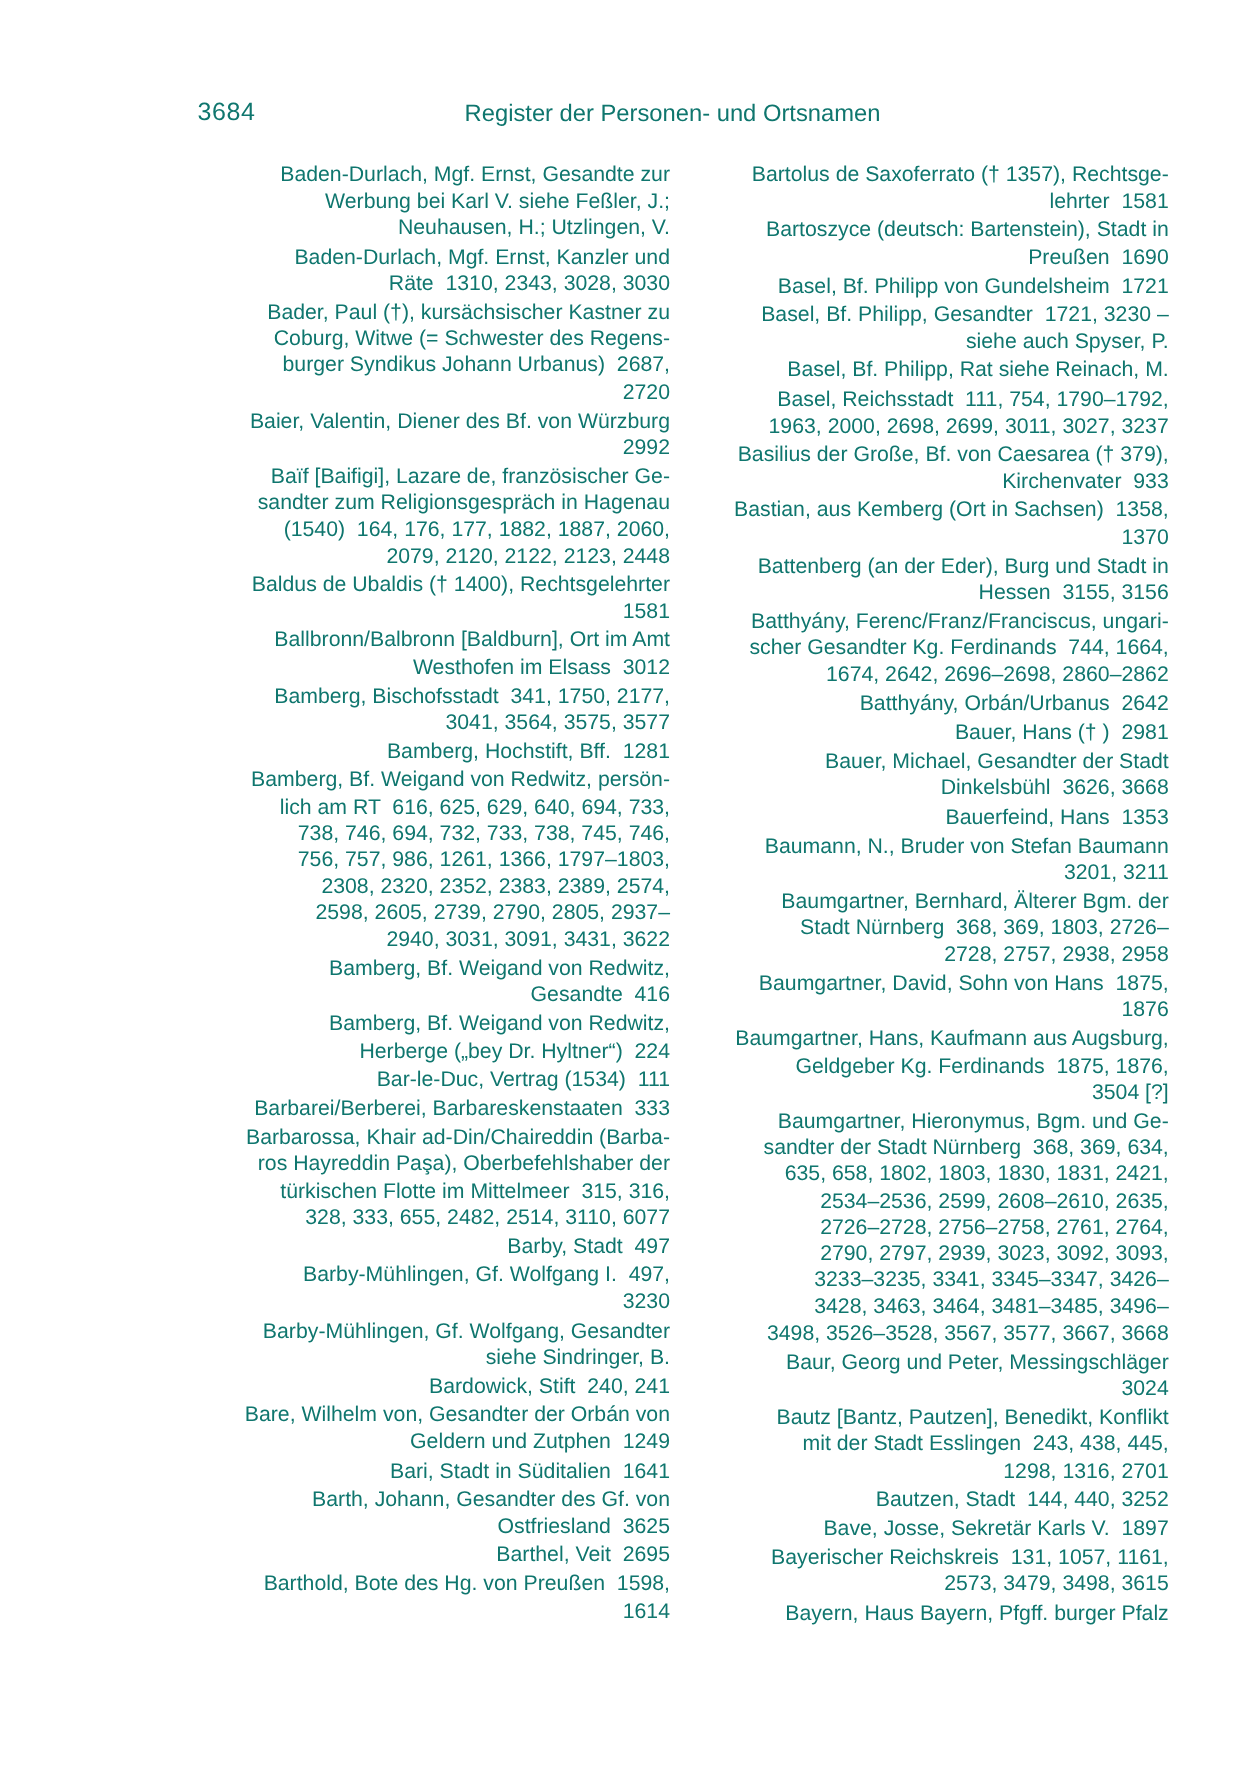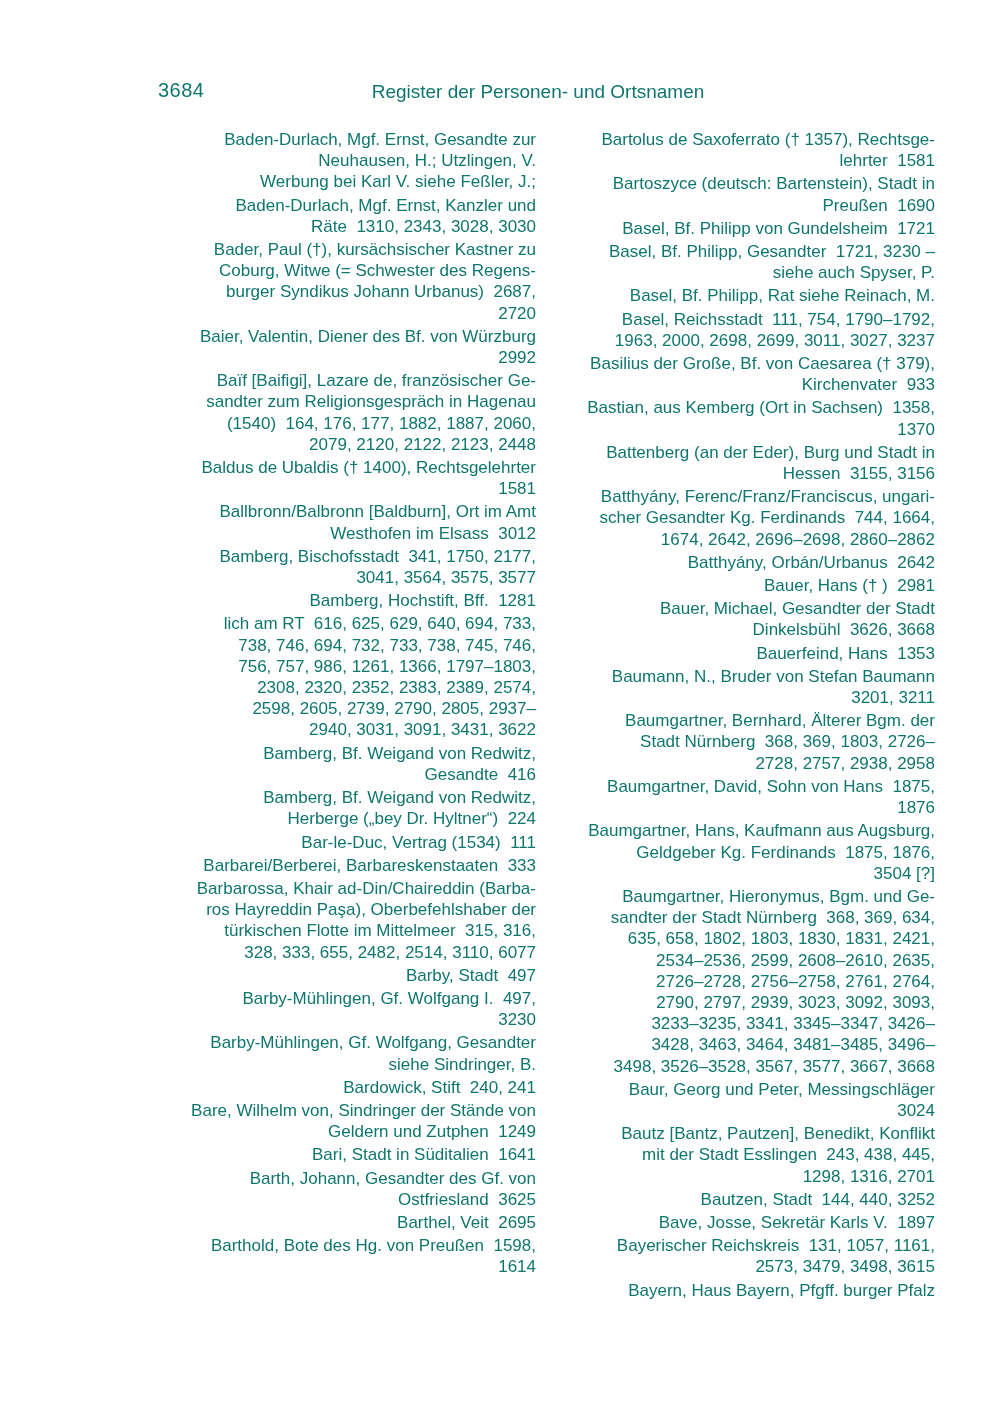--- a/index.html
+++ b/index.html
@@ -49,22 +49,22 @@
 </style>
 </head>
 <body>
 
 <div class="sheet">
   <div class="pagenum">3684</div>
   <div class="runtitle">Register der Personen- und Ortsnamen</div>
   <div class="col left">
       <div class="entry">
         <div class="line">Baden-Durlach, Mgf. Ernst, Gesandte zur</div>
+        <div class="line cont">Werbung bei Karl V. siehe Feßler, J.;</div>
         <div class="line cont">Neuhausen, H.; Utzlingen, V.</div>
-        <div class="line cont">Werbung bei Karl V. siehe Feßler, J.;</div>
       </div>
       <div class="entry">
         <div class="line">Baden-Durlach, Mgf. Ernst, Kanzler und</div>
         <div class="line cont">Räte  1310, 2343, 3028, 3030</div>
       </div>
       <div class="entry">
         <div class="line">Bader, Paul (†), kursächsischer Kastner zu</div>
         <div class="line cont">Coburg, Witwe (= Schwester des Regens-</div>
         <div class="line cont">burger Syndikus Johann Urbanus)  2687,</div>
         <div class="line cont">2720</div>
@@ -88,20 +88,21 @@
         <div class="line cont">Westhofen im Elsass  3012</div>
       </div>
       <div class="entry">
         <div class="line">Bamberg, Bischofsstadt  341, 1750, 2177,</div>
         <div class="line cont">3041, 3564, 3575, 3577</div>
       </div>
       <div class="entry">
         <div class="line">Bamberg, Hochstift, Bff.  1281</div>
       </div>
       <div class="entry">
+        <div class="line">Bamberg, Bf. Weigand von Redwitz, persön-</div>
         <div class="line cont">lich am RT  616, 625, 629, 640, 694, 733,</div>
         <div class="line cont">738, 746, 694, 732, 733, 738, 745, 746,</div>
         <div class="line cont">756, 757, 986, 1261, 1366, 1797–1803,</div>
         <div class="line cont">2308, 2320, 2352, 2383, 2389, 2574,</div>
         <div class="line cont">2598, 2605, 2739, 2790, 2805, 2937–</div>
         <div class="line cont">2940, 3031, 3091, 3431, 3622</div>
       </div>
       <div class="entry">
         <div class="line">Bamberg, Bf. Weigand von Redwitz,</div>
         <div class="line cont">Gesandte  416</div>
@@ -130,21 +131,21 @@
         <div class="line cont">3230</div>
       </div>
       <div class="entry">
         <div class="line">Barby-Mühlingen, Gf. Wolfgang, Gesandter</div>
         <div class="line cont">siehe Sindringer, B.</div>
       </div>
       <div class="entry">
         <div class="line">Bardowick, Stift  240, 241</div>
       </div>
       <div class="entry">
-        <div class="line">Bare, Wilhelm von, Sindringer der Stände von</div>
+        <div class="line">Bare, Wilhelm von, Gesandter der Orbán von</div>
         <div class="line cont">Geldern und Zutphen  1249</div>
       </div>
       <div class="entry">
         <div class="line">Bari, Stadt in Süditalien  1641</div>
       </div>
       <div class="entry">
         <div class="line">Barth, Johann, Gesandter des Gf. von</div>
         <div class="line cont">Ostfriesland  3625</div>
       </div>
       <div class="entry">

